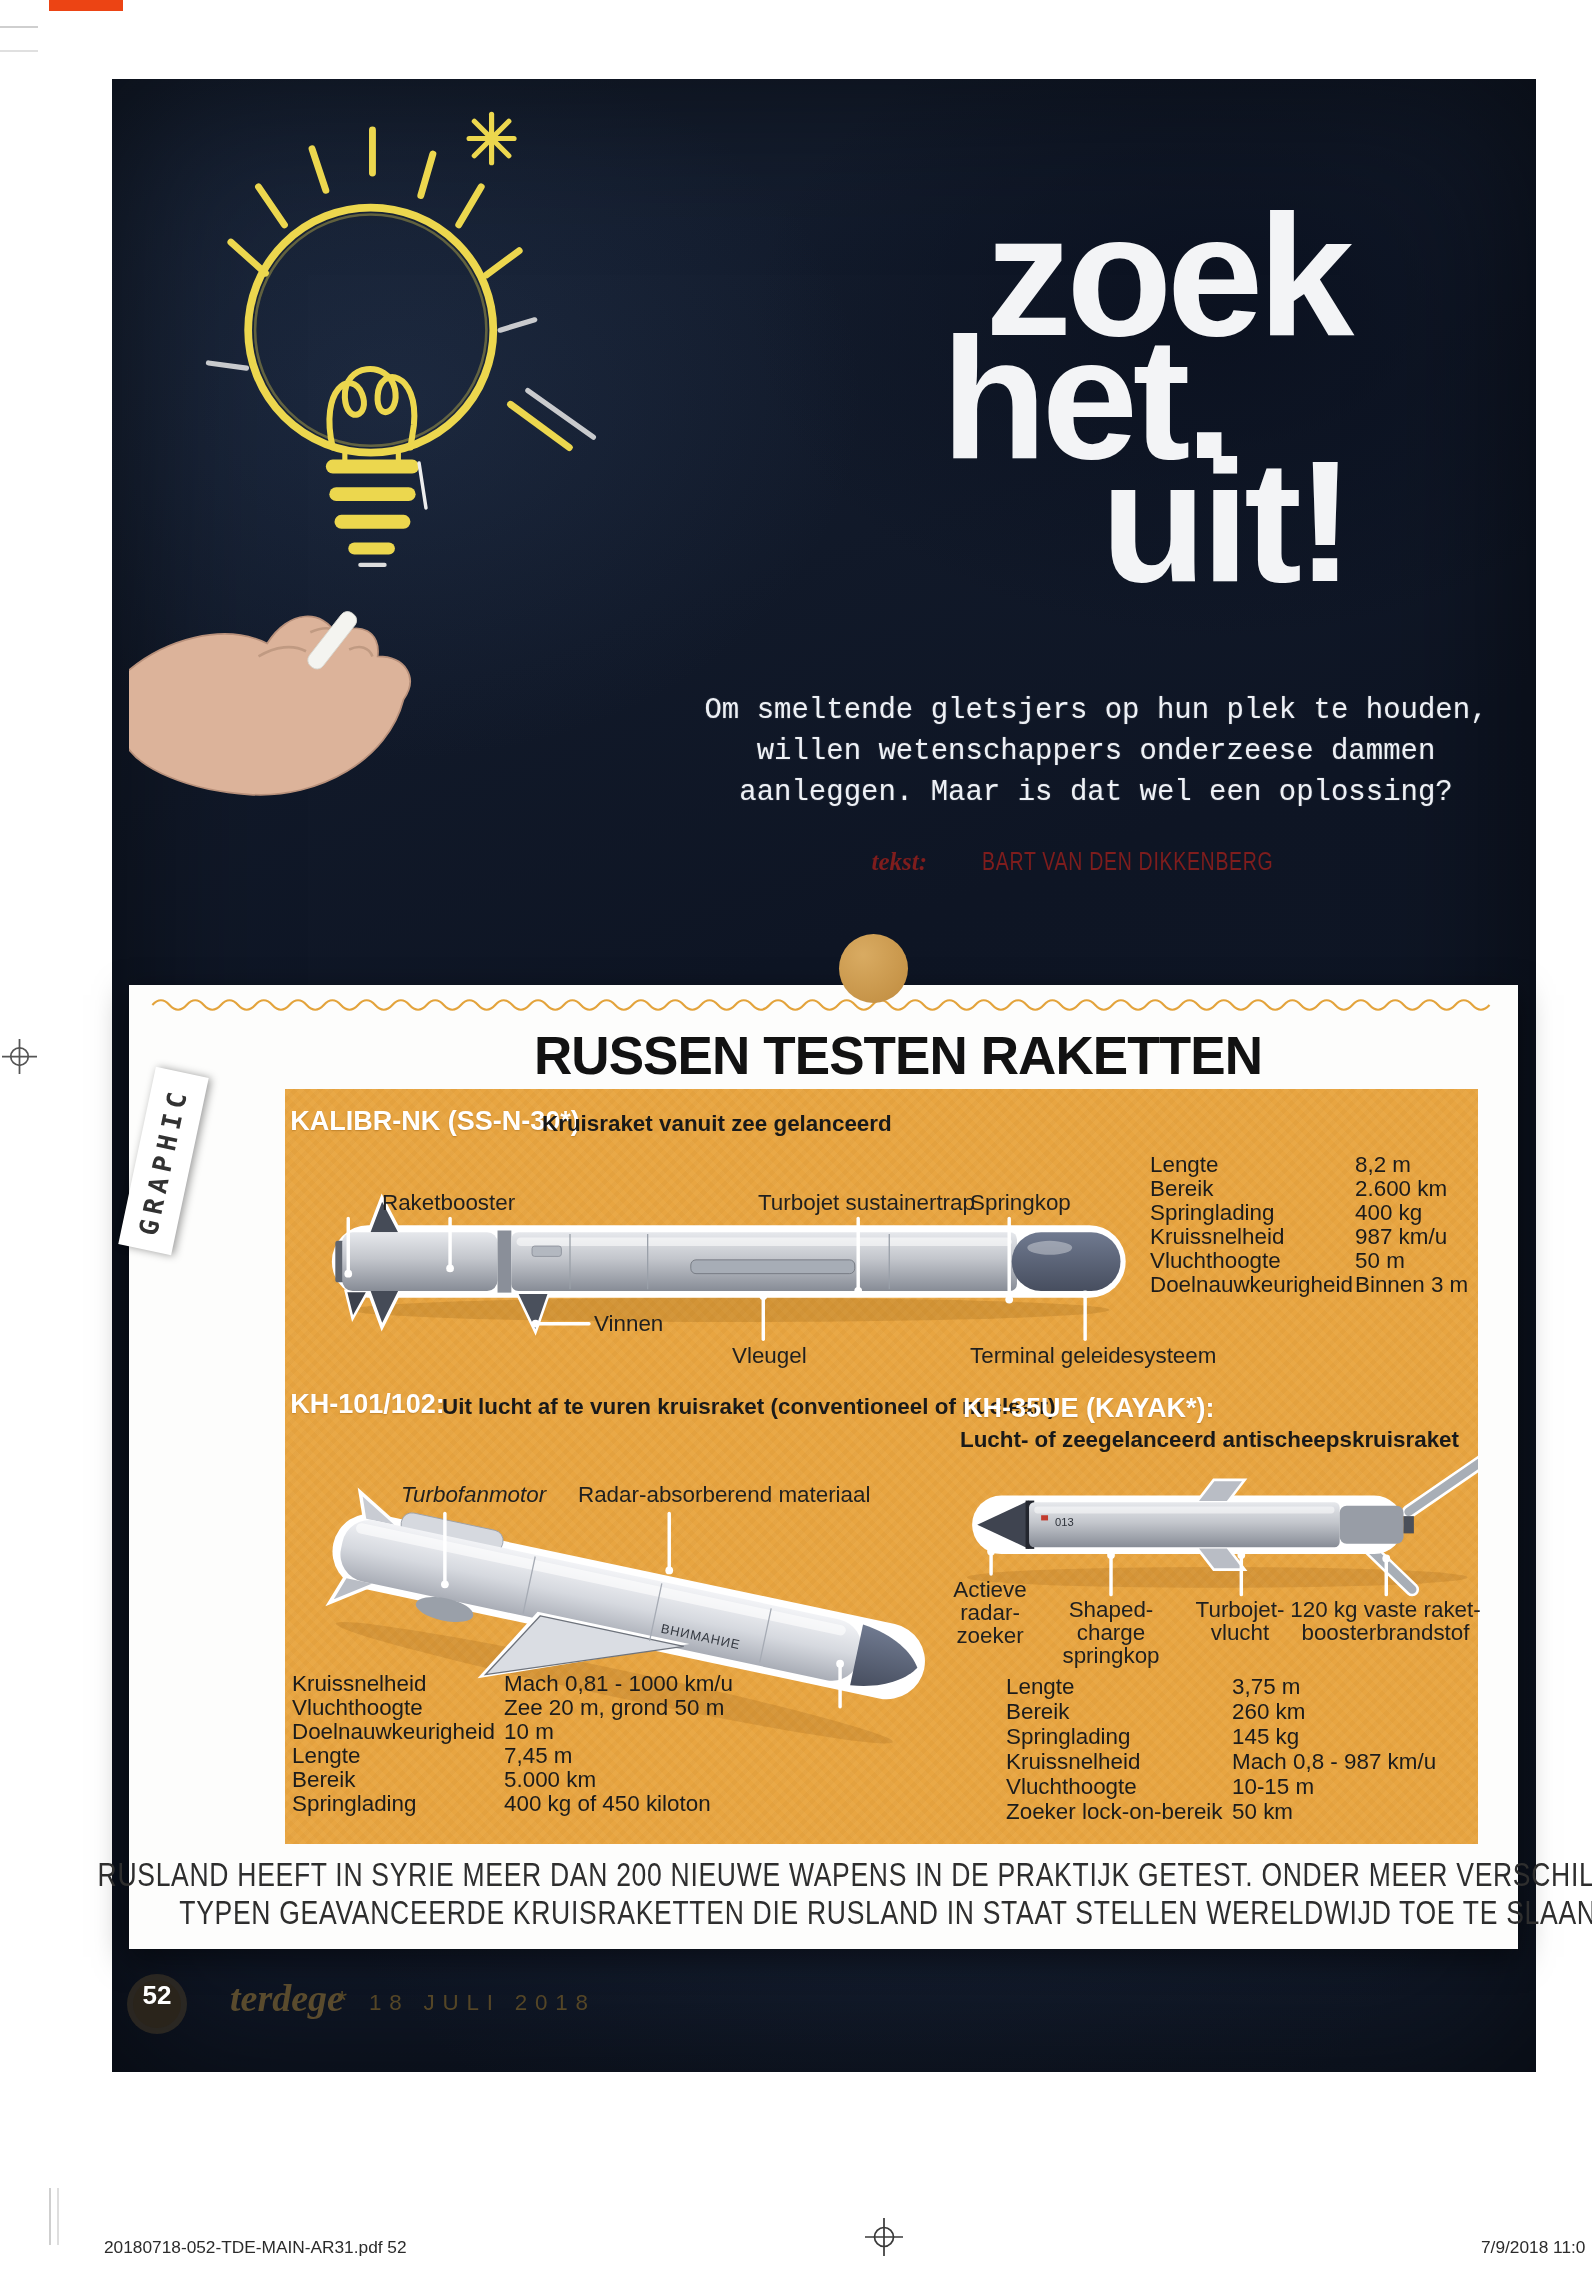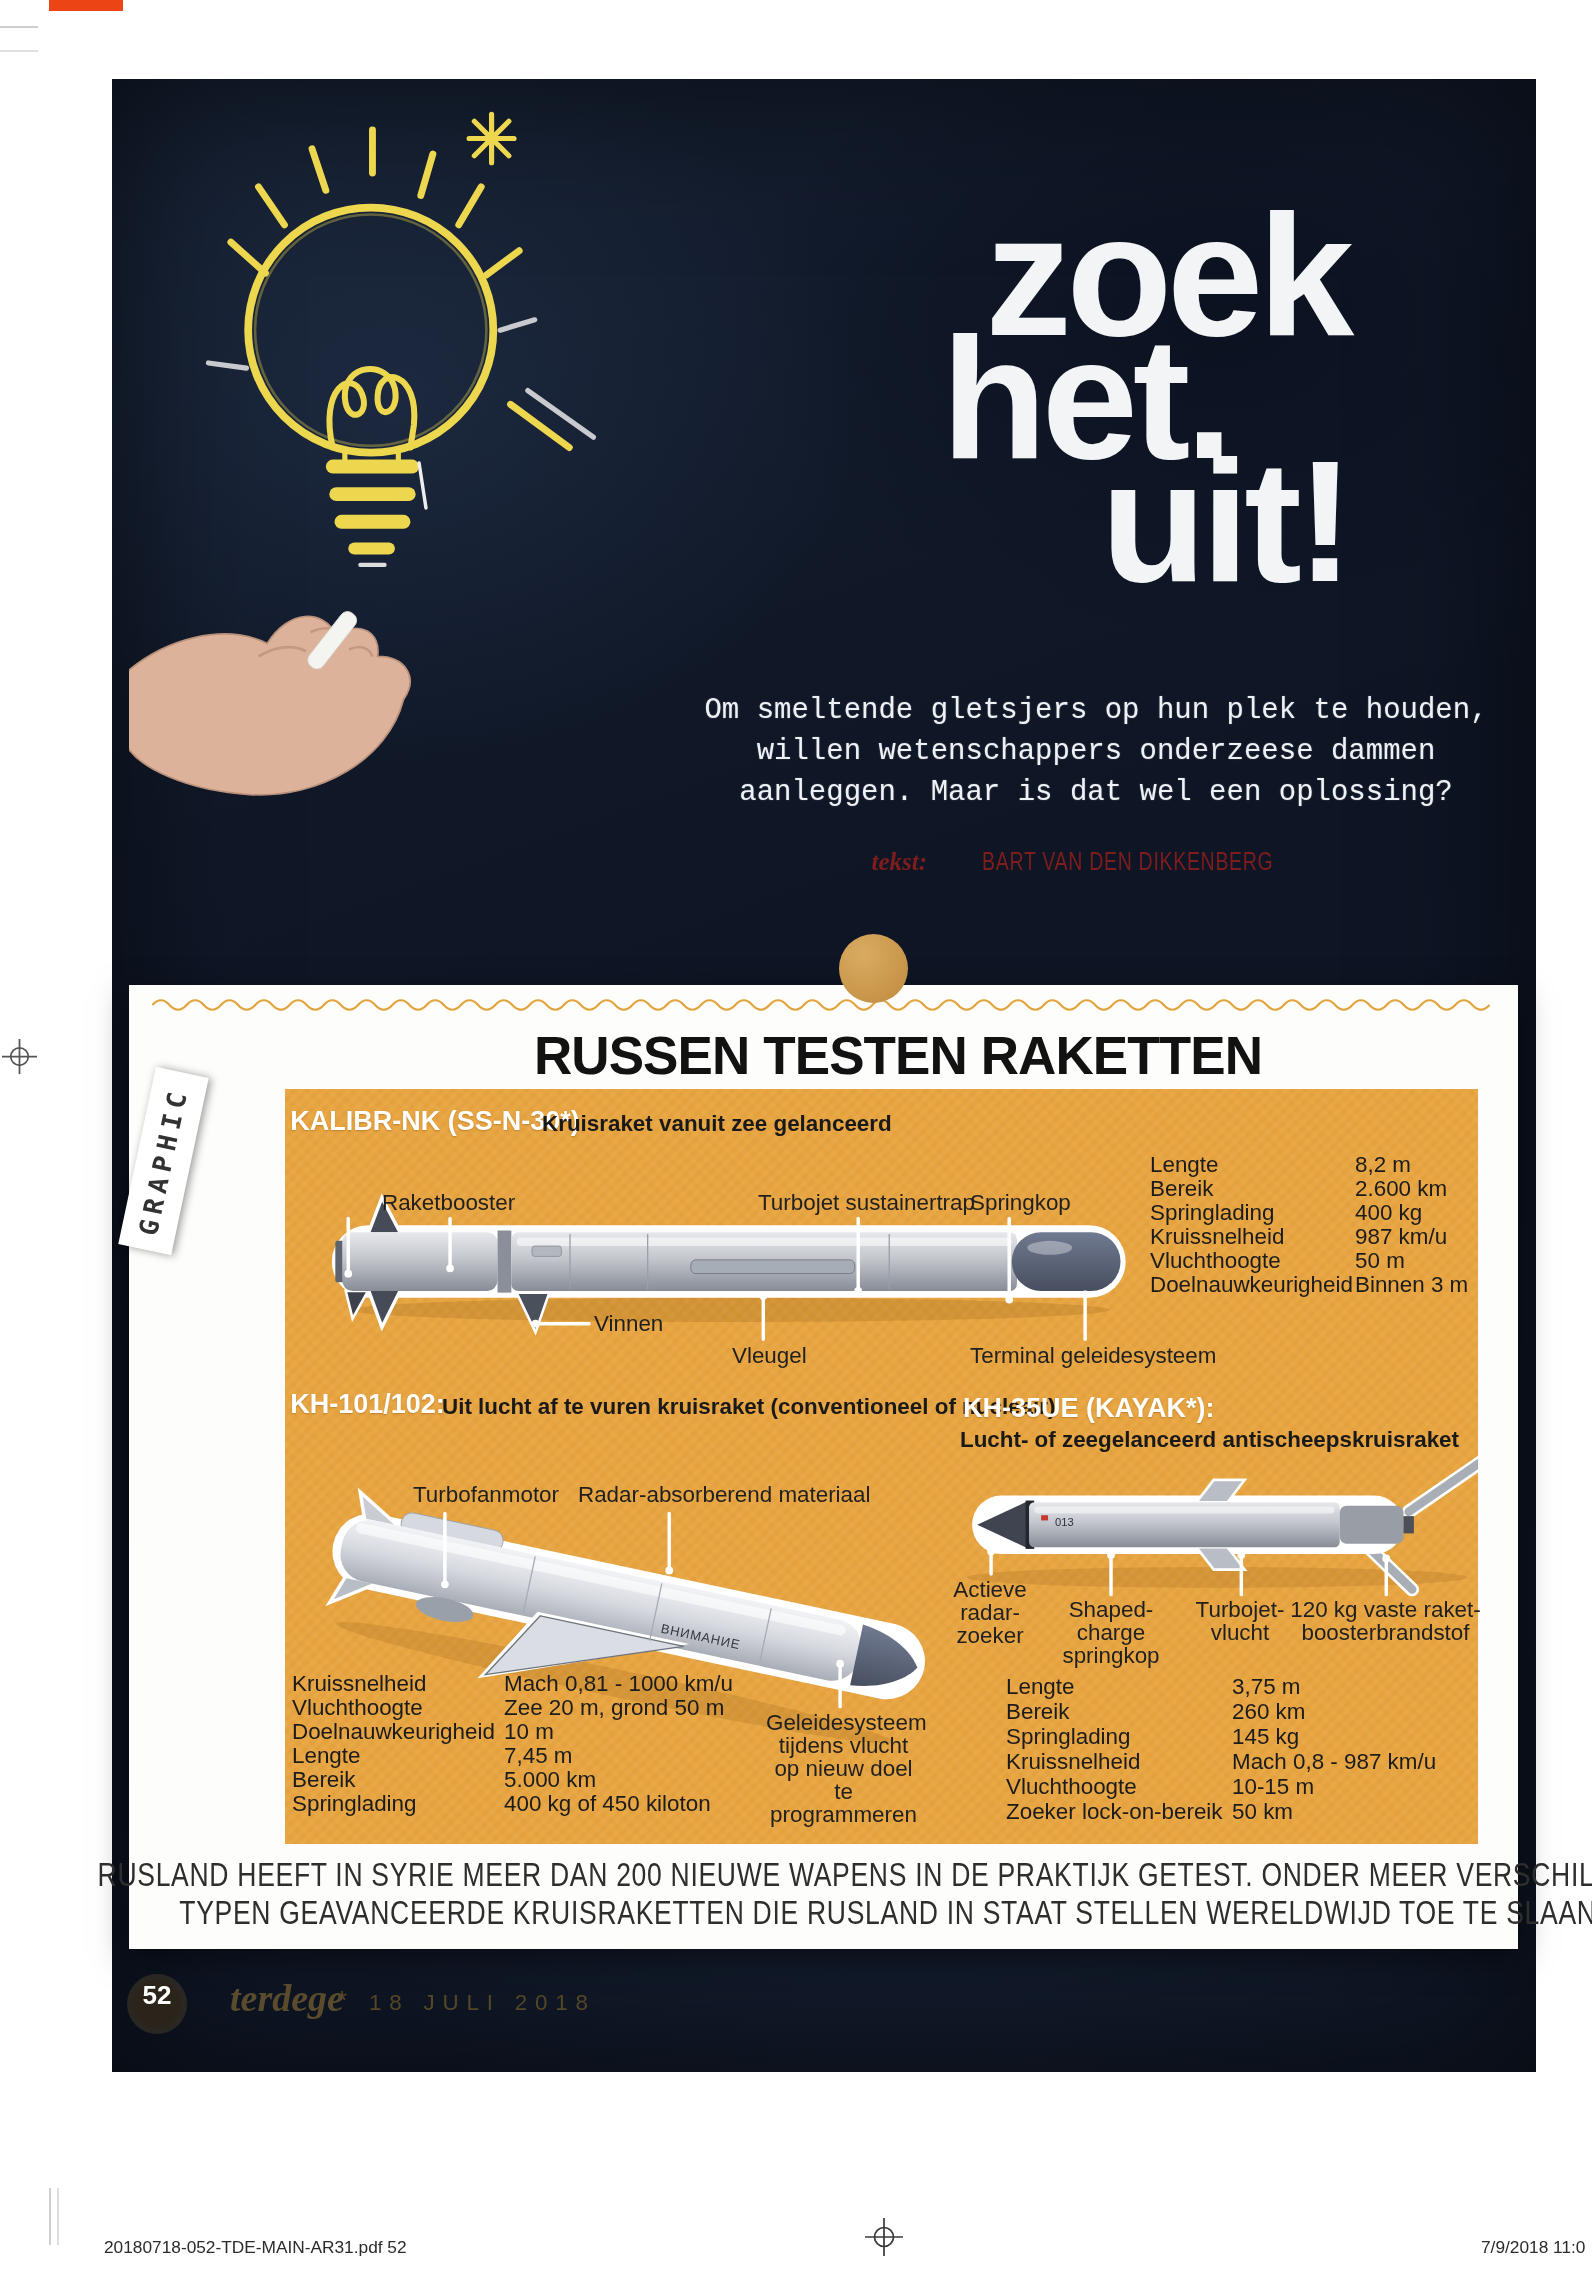--- a/index.html
+++ b/index.html
@@ -327,28 +327,22 @@
           <span class="spec-value">50 m</span>
         </div>
       <div class="spec-row">
           <span class="spec-label">Doelnauwkeurigheid</span>
           <span class="spec-value">Binnen 3 m</span>
         </div>
     </div>
 
     <div class="sec-name" style="left:5.2px;top:300px;">KH-101/102:</div>
     <div class="sec-sub" style="left:157px;top:305px;">Uit lucht af te vuren kruisraket (conventioneel of nucleair)</div>
-    <div class="plabel" style="left:128px;top:394px;">Turbofanmotor</div>
+    <div class="plabel" style="left:116px;top:394px;font-style:italic;">Turbofanmotor</div>
     <div class="plabel" style="left:293px;top:394px;">Radar-absorberend materiaal</div>
-    <div class="plabel center" style="left:481px;top:622px;width:155px;">
-      <div>Geleidesysteem</div>
-      <div>tijdens vlucht</div>
-      <div>op nieuw doel te</div>
-      <div>programmeren</div>
-    </div>
     <div class="spec-table st2" style="left:7px;top:583px;">
       <div class="spec-row">
           <span class="spec-label">Kruissnelheid</span>
           <span class="spec-value">Mach 0,81 - 1000 km/u</span>
         </div>
       <div class="spec-row">
           <span class="spec-label">Vluchthoogte</span>
           <span class="spec-value">Zee 20 m, grond 50 m</span>
         </div>
       <div class="spec-row">

